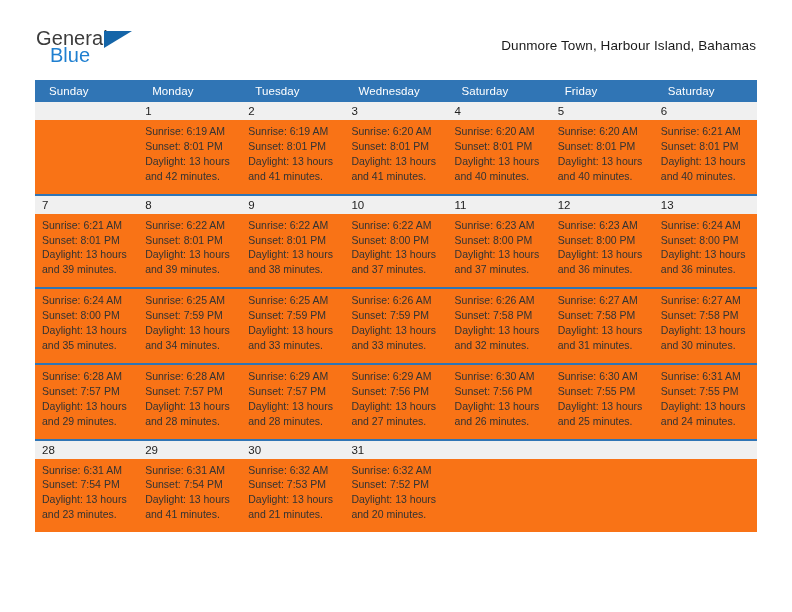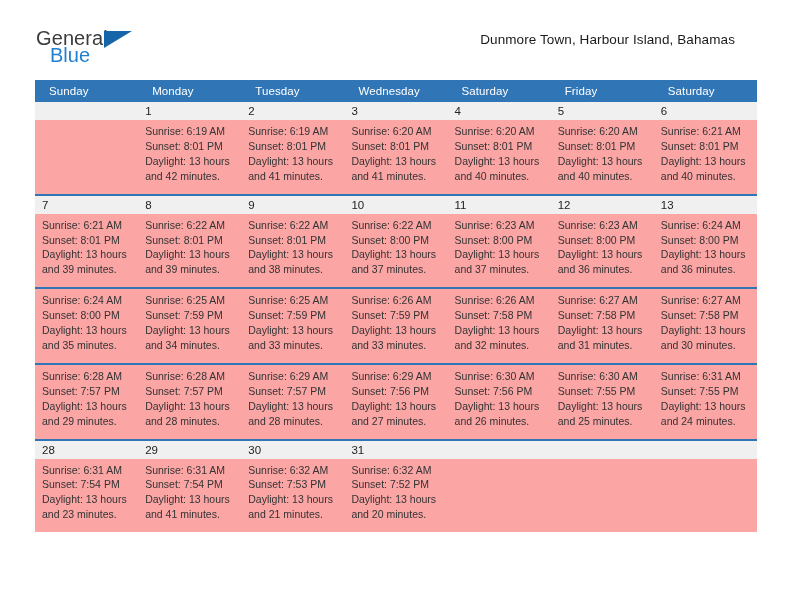--- a/index.html
+++ b/index.html
@@ -15,21 +15,21 @@
     width: 792px;
     height: 612px;
     padding: 0;
   }
 
   
   .top-bar {
     display: flex;
     align-items: flex-start;
     justify-content: space-between;
-    padding: 28px 57px 0 36px;
+    padding: 28px 36px 0 36px;
     height: 72px;
   }
   .logo {
     position: relative;
     width: 120px;
     height: 46px;
     line-height: 1;
     user-select: none;
   }
   .logo-general {
@@ -61,21 +61,21 @@
   .cal-title {
     font-size: 28px;
     font-weight: normal;
     color: #1a1a1a;
     line-height: 1.1;
     letter-spacing: .2px;
   }
   .cal-subtitle {
     font-size: 13.5px;
     color: #1a1a1a;
-    margin-top: 4px;
+    margin-top: 10px;
     letter-spacing: .1px;
   }
 
   
   .cal-wrap {
     padding: 0 35px;
     margin-top: 8px;
   }
   table.calendar {
     width: 722px;
@@ -101,21 +101,21 @@
   tr.daynum td {
     background: #f0f0f0;
     font-size: 11.5px;
     color: #222222;
     padding: 3px 0 3px 7px;
     height: 17px;
     vertical-align: top;
   }
   tr.daynum td.empty { background: #f0f0f0; }
   tr.detail td {
-    background: #fca5a5;
+    background: #f97316;
     font-size: 10.5px;
     color: #333333;
     padding: 4px 6px 10px 7px;
     vertical-align: top;
     line-height: 1.42;
     height: 70px;
   }
   .line { display: block; white-space: nowrap; }
 </style>
 </head>

